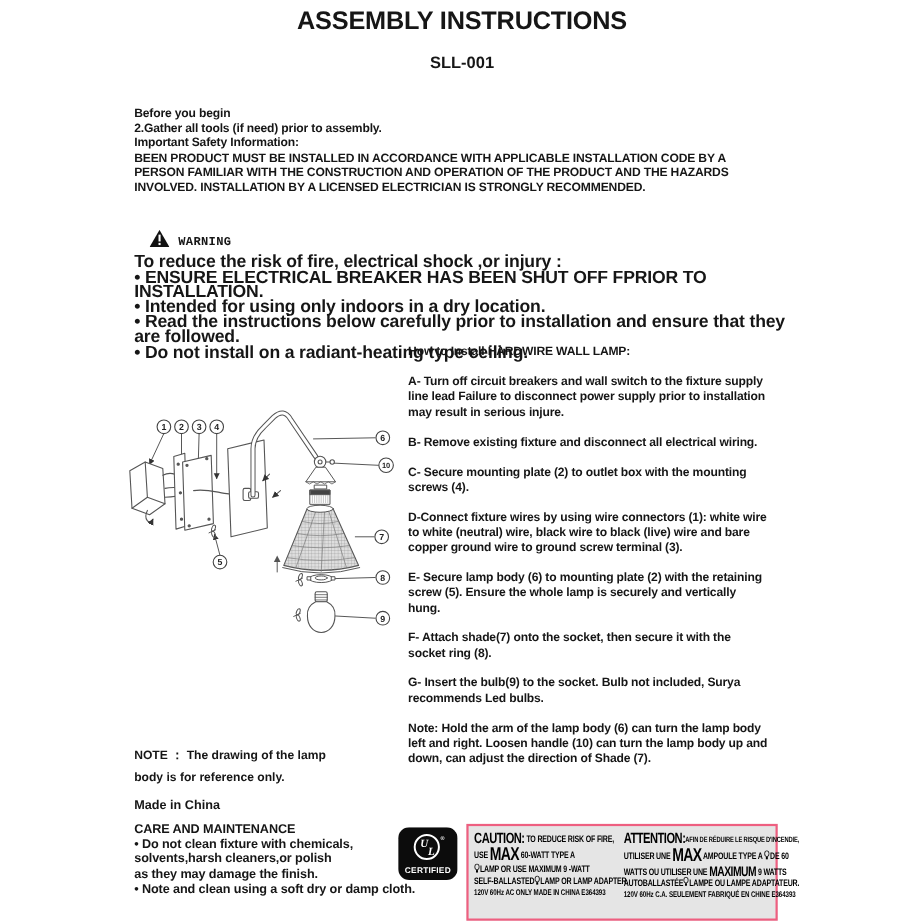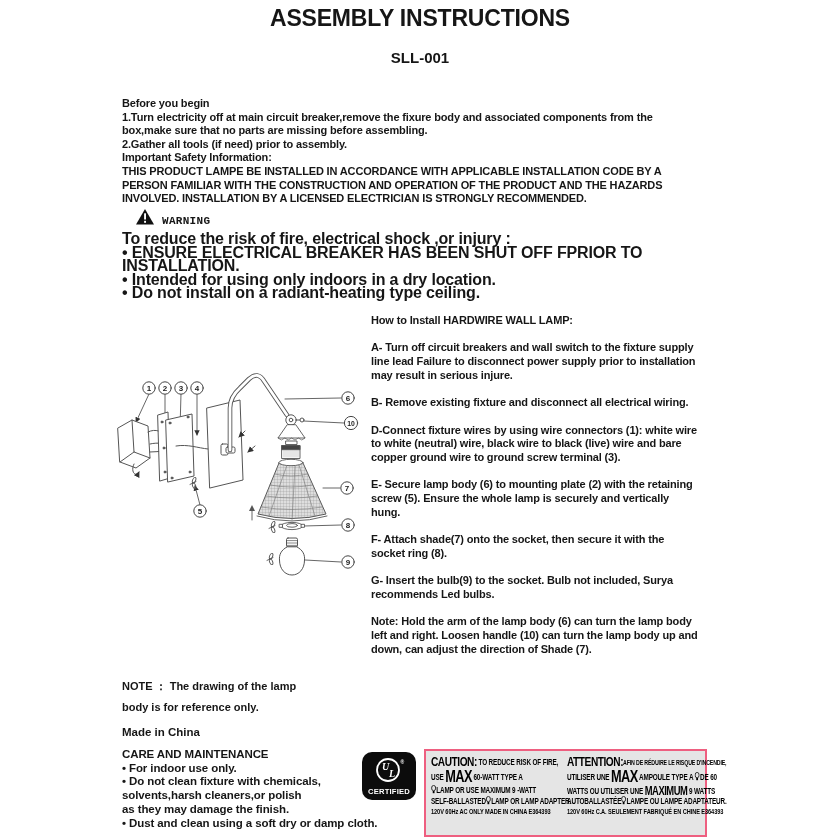--- a/index.html
+++ b/index.html
@@ -41,50 +41,51 @@
 </head>
 <body>
 
 <div class="page">
 
   <div class="title">ASSEMBLY INSTRUCTIONS</div>
   <div class="model">SLL-001</div>
 
   <div class="intro">
     <div>Before you begin</div>
-    <div>1.Turn electricity off at main circuit breaker,remove the fixure body and associated components from the
-box,make sure that no parts are missing before assembling.</div>
     <div>2.Gather all tools (if need) prior to assembly.</div>
     <div>Important Safety Information:</div>
-    <div>THIS PRODUCT LAMPE BE INSTALLED IN ACCORDANCE WITH APPLICABLE INSTALLATION CODE BY A
+    <div>BEEN PRODUCT MUST BE INSTALLED IN ACCORDANCE WITH APPLICABLE INSTALLATION CODE BY A
 PERSON FAMILIAR WITH THE CONSTRUCTION AND OPERATION OF THE PRODUCT AND THE HAZARDS
 INVOLVED. INSTALLATION BY A LICENSED ELECTRICIAN IS STRONGLY RECOMMENDED.</div>
   </div>
 
   <div class="warn-tri">
     <svg width="18" height="16" viewBox="0 0 18 16">
       <polygon points="9,0 18,15.5 0,15.5" fill="#111"></polygon>
       <rect x="8.1" y="4.3" width="1.9" height="6.2" fill="#fff"></rect>
       <rect x="8.1" y="11.8" width="1.9" height="2" fill="#fff"></rect>
     </svg>
   </div>
   <div class="warn-label">WARNING</div>
   <div class="warn-lines">
     <div>To reduce the risk of fire, electrical shock ,or injury :</div>
     <div>• ENSURE ELECTRICAL BREAKER HAS BEEN SHUT OFF FPRIOR TO INSTALLATION.</div>
     <div>• Intended for using only indoors in a dry location.</div>
+    <div>• Read the instructions below carefully prior to installation and ensure that they are followed.</div>
     <div>• Do not install on a radiant-heating type ceiling.</div>
   </div>
 
   <div class="howto">
     <div class="h">How to Install HARDWIRE WALL LAMP:</div>
     <p>A- Turn off circuit breakers and wall switch to the fixture supply
 line lead Failure to disconnect power supply prior to installation
 may result in serious injure.</p>
     <p>B- Remove existing fixture and disconnect all electrical wiring.</p>
+    <p>C- Secure mounting plate (2) to outlet box with the mounting
+screws (4).</p>
     <p>D-Connect fixture wires by using wire connectors (1): white wire
 to white (neutral) wire, black wire to black (live) wire and bare
 copper ground wire to ground screw terminal (3).</p>
     <p>E- Secure lamp body (6) to mounting plate (2) with the retaining
 screw (5).  Ensure the whole lamp is securely and vertically
 hung.</p>
     <p>F- Attach shade(7) onto the socket, then secure it with the
 socket ring (8).</p>
     <p>G- Insert the bulb(9) to the socket. Bulb not included, Surya
 recommends Led bulbs.</p>
@@ -263,25 +264,24 @@
       </g>
     </svg>
   </div>
 
   <div class="note1">NOTE ：  The drawing of the lamp</div>
   <div class="note2">body is for reference only.</div>
   <div class="madein">Made in China</div>
 
   <div class="care">
     <div>CARE AND MAINTENANCE</div>
-    <div>• For indoor use only.</div>
     <div>• Do not clean fixture with chemicals,</div>
     <div>solvents,harsh cleaners,or polish</div>
     <div>as they may damage the finish.</div>
-    <div>• Dust and clean using a soft dry or damp cloth.</div>
+    <div>• Note and clean using a soft dry or damp cloth.</div>
   </div>
 
   <div class="ul-badge">
     <svg width="54" height="48" viewBox="0 0 54 48">
       <rect x="0" y="0" width="54" height="48" rx="10" fill="#0c0c0c"></rect>
       <circle cx="26" cy="18" r="11" fill="none" stroke="#fff" stroke-width="1.8"></circle>
       <text x="20" y="18" fill="#fff" font-size="10" font-weight="bold" font-style="italic" font-family="Liberation Serif, serif">U</text>
       <text x="27" y="25" fill="#fff" font-size="10" font-weight="bold" font-style="italic" font-family="Liberation Serif, serif">L</text>
       <text x="38.5" y="12" fill="#fff" font-size="5">®</text>
       <text x="27" y="41.5" fill="#fff" font-size="7.6" font-weight="bold" text-anchor="middle" letter-spacing="0.2" font-family="Liberation Sans, sans-serif">CERTIFIED</text>

